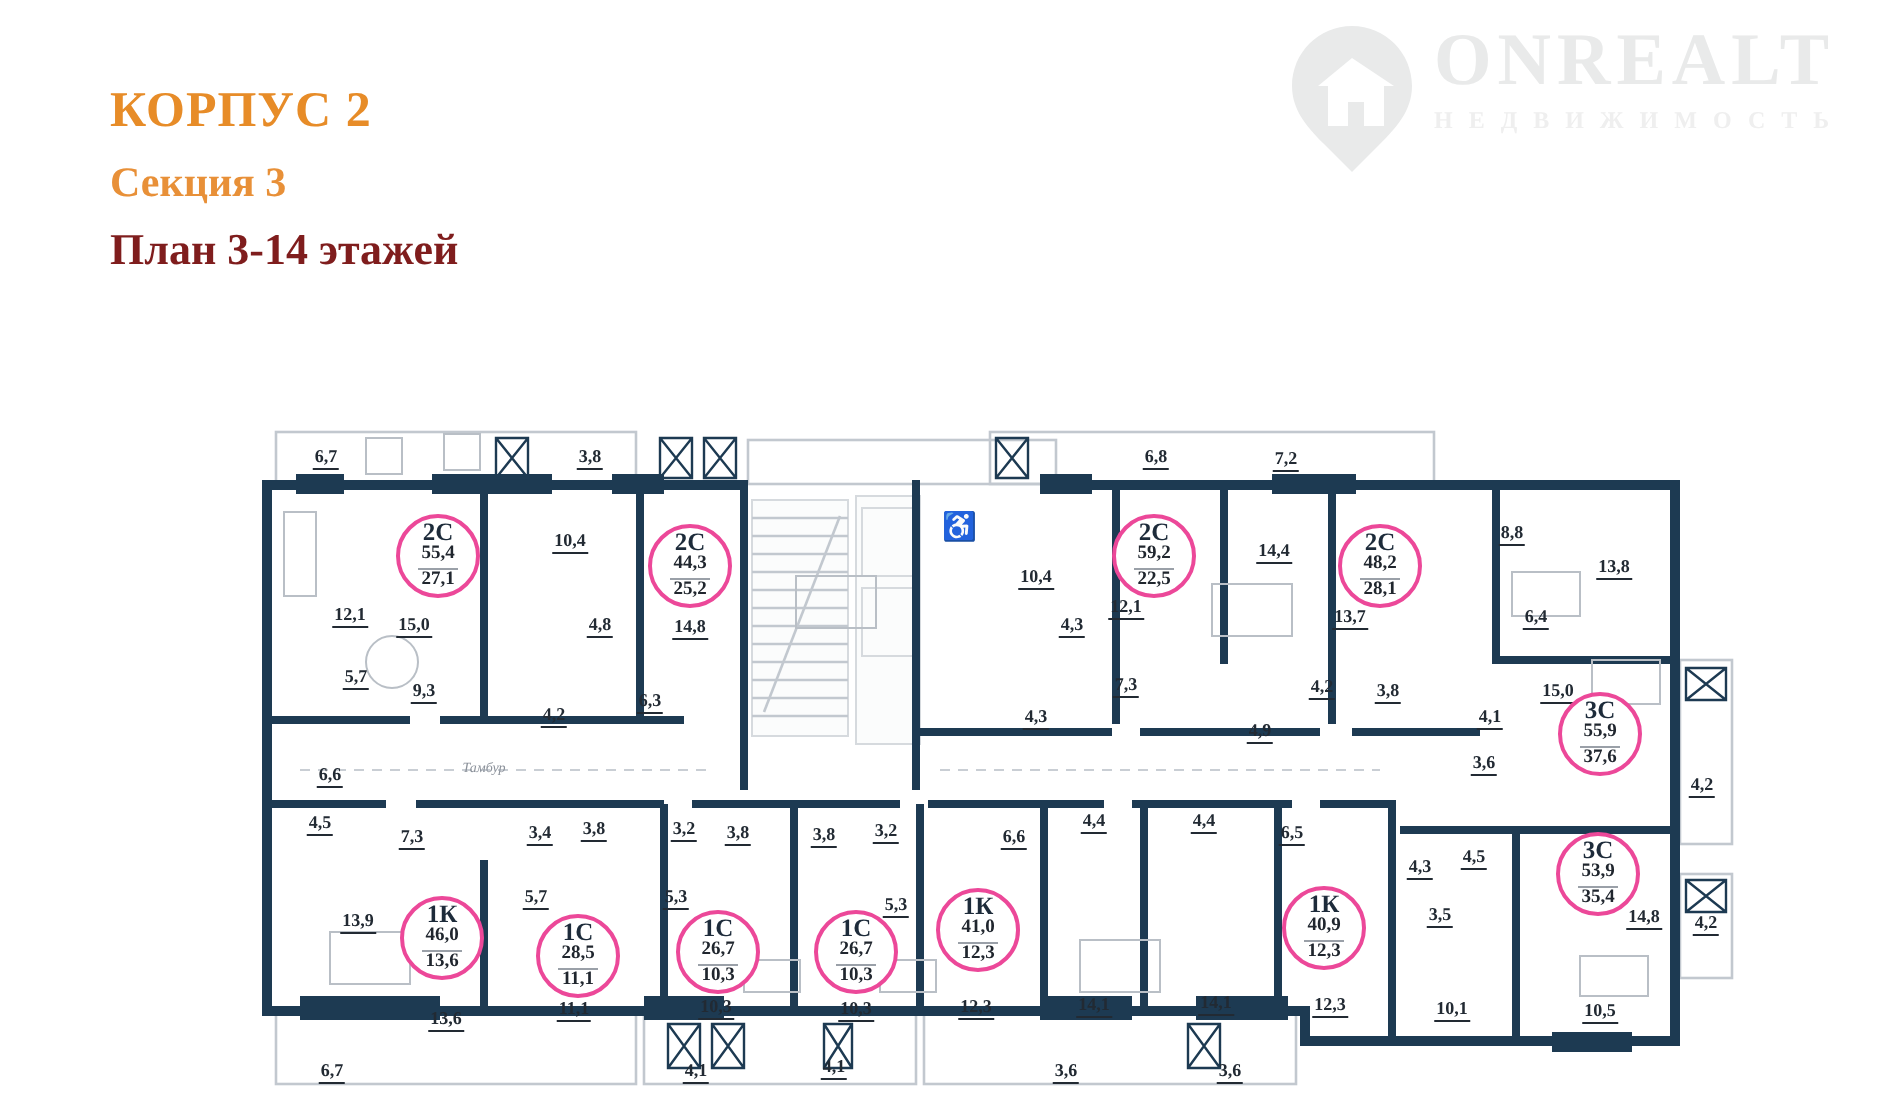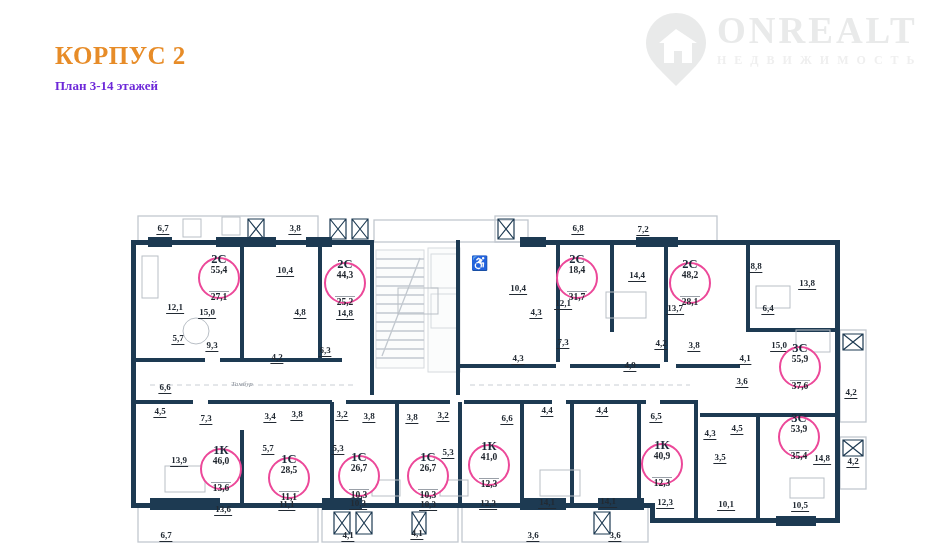--- a/index.html
+++ b/index.html
@@ -2,36 +2,36 @@
 <html><head>
 <meta charset="utf-8">
 <style>
   html,body{margin:0;padding:0;background:#fff;}
   #stage{position:relative;width:941px;height:550px;background:#fff;overflow:hidden;
          font-family:Liberation Serif, serif;}
   
   #hdr{position:absolute;left:55px;top:42px;}
   .hdr-building{font-size:25px;font-weight:bold;color:#E78C28;letter-spacing:.5px;}
   .hdr-section{font-size:21px;font-weight:bold;color:#E89038;margin-top:9px;}
-  .hdr-plan{font-size:13px;font-weight:bold;color:#6d28d9;margin-top:8px;}
+  .hdr-plan{font-size:22px;font-weight:bold;color:#7f1d1d;margin-top:8px;}
   
   #logo{position:absolute;left:645px;top:12px;display:flex;align-items:flex-start;}
   #logo .txt{margin-left:10px;}
   .logo-brand{font-size:37px;font-weight:bold;color:#e9eaea;letter-spacing:3px;line-height:1;}
   .logo-tag{font-size:12px;font-weight:bold;color:#efefef;letter-spacing:8px;margin-top:4px;}
   
   #labels-layer{position:absolute;left:0;top:0;width:941px;height:550px;}
   .room-label{position:absolute;transform:translate(-50%,-50%);font-size:9px;font-weight:bold;color:#222a33;white-space:nowrap;}
   .room-label span{border-bottom:1px solid #222a33;padding:0 1px 1px 1px;}
   .annot{position:absolute;transform:translate(-50%,-50%);font-size:7px;font-style:italic;color:#8b919a;white-space:nowrap;}
   .apt-circle{position:absolute;transform:translate(-50%,-50%);width:42px;height:42px;border:2px solid #ec4899;
               border-radius:50%;background:#fff;display:flex;flex-direction:column;align-items:center;
               justify-content:center;line-height:1.02;box-sizing:border-box;}
   .apt-type{font-size:12.5px;font-weight:bold;color:#1d2b3a;}
-  .apt-total{font-size:9.5px;font-weight:bold;color:#20262e;border-bottom:1px solid #9aa0a8;padding:0 2px 15px 2px;}
+  .apt-total{font-size:9.5px;font-weight:bold;color:#20262e;border-bottom:1px solid #9aa0a8;padding:0 2px 1px 2px;}
   .apt-living{font-size:9.5px;font-weight:bold;color:#20262e;margin-top:1px;}
   svg .wall{fill:#1D3A52;}
   svg .thin{stroke:#c2c8cf;stroke-width:1.3;fill:none;}
   svg .lite{stroke:#d6dade;stroke-width:1;fill:#fbfcfc;}
   svg .furn{stroke:#b9bfc6;stroke-width:1;fill:none;}
   svg .xg{stroke:#1D3A52;stroke-width:1.2;fill:none;}
   svg .dash{stroke:#c9ced4;stroke-width:1;stroke-dasharray:5 4;fill:none;}
 </style>
 </head>
 <body>
@@ -44,20 +44,21 @@
       <path fill="#ffffff" d="M31 17 14 31h5v20h10V39h8v12h10V31h5z"></path>
     </svg>
     <div class="txt">
       <div class="logo-brand">ONREALT</div>
       <div class="logo-tag">НЕДВИЖИМОСТЬ</div>
     </div>
   </div>
 
   <div id="hdr">
     <div class="hdr-building">КОРПУС 2</div>
+    <div class="hdr-section">Секция 3</div>
     <div class="hdr-plan">План 3-14 этажей</div>
   </div>
 
   <svg width="941" height="550" viewBox="0 0 941 550" style="position:absolute;left:0;top:0">
 
     <g>
       <rect class="thin" x="138" y="216" width="180" height="26"></rect>
       <rect class="thin" x="495" y="216" width="222" height="26"></rect>
       <rect class="thin" x="138" y="506" width="180" height="36"></rect>
       <rect class="thin" x="322" y="506" width="136" height="36"></rect>
@@ -211,21 +212,21 @@
       <div class="room-label" style="left: 443px; top: 415px;"><span>3,2</span></div>
       <div class="room-label" style="left: 338px; top: 448px;"><span>5,3</span></div>
       <div class="room-label" style="left: 448px; top: 452px;"><span>5,3</span></div>
       <div class="room-label" style="left: 358px; top: 503px;"><span>10,3</span></div>
       <div class="room-label" style="left: 428px; top: 504px;"><span>10,3</span></div>
       <div class="room-label" style="left: 348px; top: 535px;"><span>4,1</span></div>
       <div class="room-label" style="left: 417px; top: 533px;"><span>4,1</span></div>
       <div class="room-label" style="left: 507px; top: 418px;"><span>6,6</span></div>
       <div class="room-label" style="left: 547px; top: 410px;"><span>4,4</span></div>
       <div class="room-label" style="left: 602px; top: 410px;"><span>4,4</span></div>
-      <div class="room-label" style="left: 646px; top: 416px; margin-left: 10px;"><span>6,5</span></div>
+      <div class="room-label" style="left: 646px; top: 416px;"><span>6,5</span></div>
       <div class="room-label" style="left: 488px; top: 503px;"><span>12,3</span></div>
       <div class="room-label" style="left: 547px; top: 502px;"><span>14,1</span></div>
       <div class="room-label" style="left: 608px; top: 501px;"><span>14,1</span></div>
       <div class="room-label" style="left: 533px; top: 535px;"><span>3,6</span></div>
       <div class="room-label" style="left: 615px; top: 535px;"><span>3,6</span></div>
       <div class="room-label" style="left: 710px; top: 433px;"><span>4,3</span></div>
       <div class="room-label" style="left: 737px; top: 428px;"><span>4,5</span></div>
       <div class="room-label" style="left: 720px; top: 457px;"><span>3,5</span></div>
       <div class="room-label" style="left: 665px; top: 502px;"><span>12,3</span></div>
       <div class="room-label" style="left: 726px; top: 504px;"><span>10,1</span></div>
@@ -238,22 +239,22 @@
     <div class="apt-total">55,4</div>
     <div class="apt-living">27,1</div>
   </div>
       <div class="apt-circle" style="left: 345px; top: 283px;">
     <div class="apt-type">2С</div>
     <div class="apt-total">44,3</div>
     <div class="apt-living">25,2</div>
   </div>
       <div class="apt-circle" style="left: 577px; top: 278px;">
     <div class="apt-type">2С</div>
-    <div class="apt-total">18,4</div>
-    <div class="apt-living">31,7</div>
+    <div class="apt-total">59,2</div>
+    <div class="apt-living">22,5</div>
   </div>
       <div class="apt-circle" style="left: 690px; top: 283px;">
     <div class="apt-type">2С</div>
     <div class="apt-total">48,2</div>
     <div class="apt-living">28,1</div>
   </div>
       <div class="apt-circle" style="left: 800px; top: 367px;">
     <div class="apt-type">3С</div>
     <div class="apt-total">55,9</div>
     <div class="apt-living">37,6</div>

